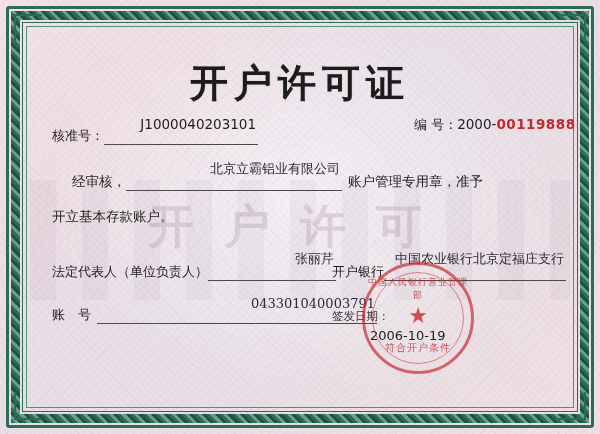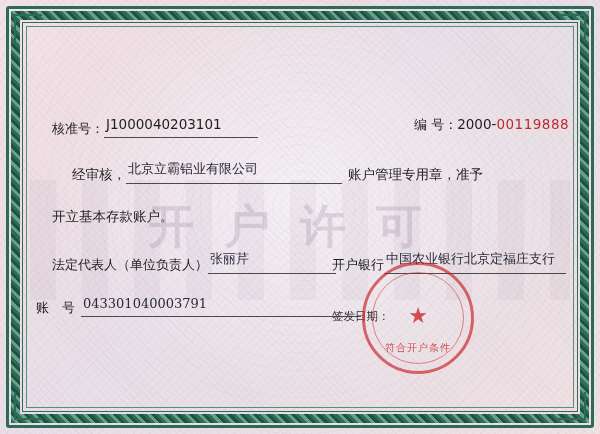--- a/index.html
+++ b/index.html
@@ -142,26 +142,26 @@
   .handwrite {
     font-family: "DejaVu Serif", serif;
     font-size: 13px;
     color: #2a2a3a;
   }
 
   
   .ul {
     display: inline-block;
     border-bottom: 1px solid #4a4a4a;
-    text-align: left;
-    padding: 0 2px 5px 2px;
+    text-align: right;
+    padding: 0 2px 12px 2px;
     vertical-align: bottom;
   }
 
-  .num-red { color: #c02a2a; letter-spacing: 0.5px; }
+  .num-red { color: #c02a2a; letter-spacing: 0.5px; font-weight: bold; }
 
   
   .seal {
     position: absolute;
     left: 362px;
     top: 262px;
     width: 106px;
     height: 106px;
     border-radius: 50%;
     border: 3px solid rgba(200,35,40,0.72);
@@ -232,20 +232,21 @@
   <div class="frame-band"></div>
   <div class="frame-inner"></div>
   <div class="frame-inner2"></div>
   <div class="corner tl"></div>
   <div class="corner tr"></div>
   <div class="corner bl"></div>
   <div class="corner br"></div>
 
   <div class="content">
 
+    <div class="title">开户许可证</div>
 
     <div class="row" style="top:82px; left:18px;">
       <span class="label">核准号：</span><span class="ul" style="min-width:150px;">J1000040203101</span>
     </div>
 
     <div class="row" style="top:82px; left:380px;">
       <span class="label">编 号：</span><span>2000-</span><span class="num-red">00119888</span>
     </div>
 
     <div class="row" style="top:126px; left:38px;">
@@ -255,27 +256,29 @@
     <div class="row" style="top:174px; left:18px;">开立基本存款账户。</div>
 
     <div class="row" style="top:216px; left:298px;">
       <span class="label">开户银行</span><span class="ul handwrite" style="min-width:178px;">中国农业银行北京定福庄支行</span>
     </div>
 
     <div class="row" style="top:216px; left:18px;">
       <span class="label">法定代表人（单位负责人）</span><span class="ul handwrite" style="min-width:124px;">张丽芹</span>
     </div>
 
-    <div class="row" style="top:262px; left:2px;">
+    <div class="row" style="top:262px; left:18px;">
       <span class="label">账　号</span><span class="ul handwrite" style="min-width:276px; margin-left:6px;">043301040003791</span>
     </div>
 
   </div>
 
   <div class="issuer-line">签发日期：</div>
+  <div class="date-line">2006-10-19</div>
 
   <div class="seal">
     <div class="seal-inner"></div>
+    <div class="seal-top-text">中国人民银行营业管理部</div>
     <div class="seal-star">★</div>
     <div class="seal-bottom-text">符合开户条件</div>
   </div>
 
 </div>
 
 </body></html>

